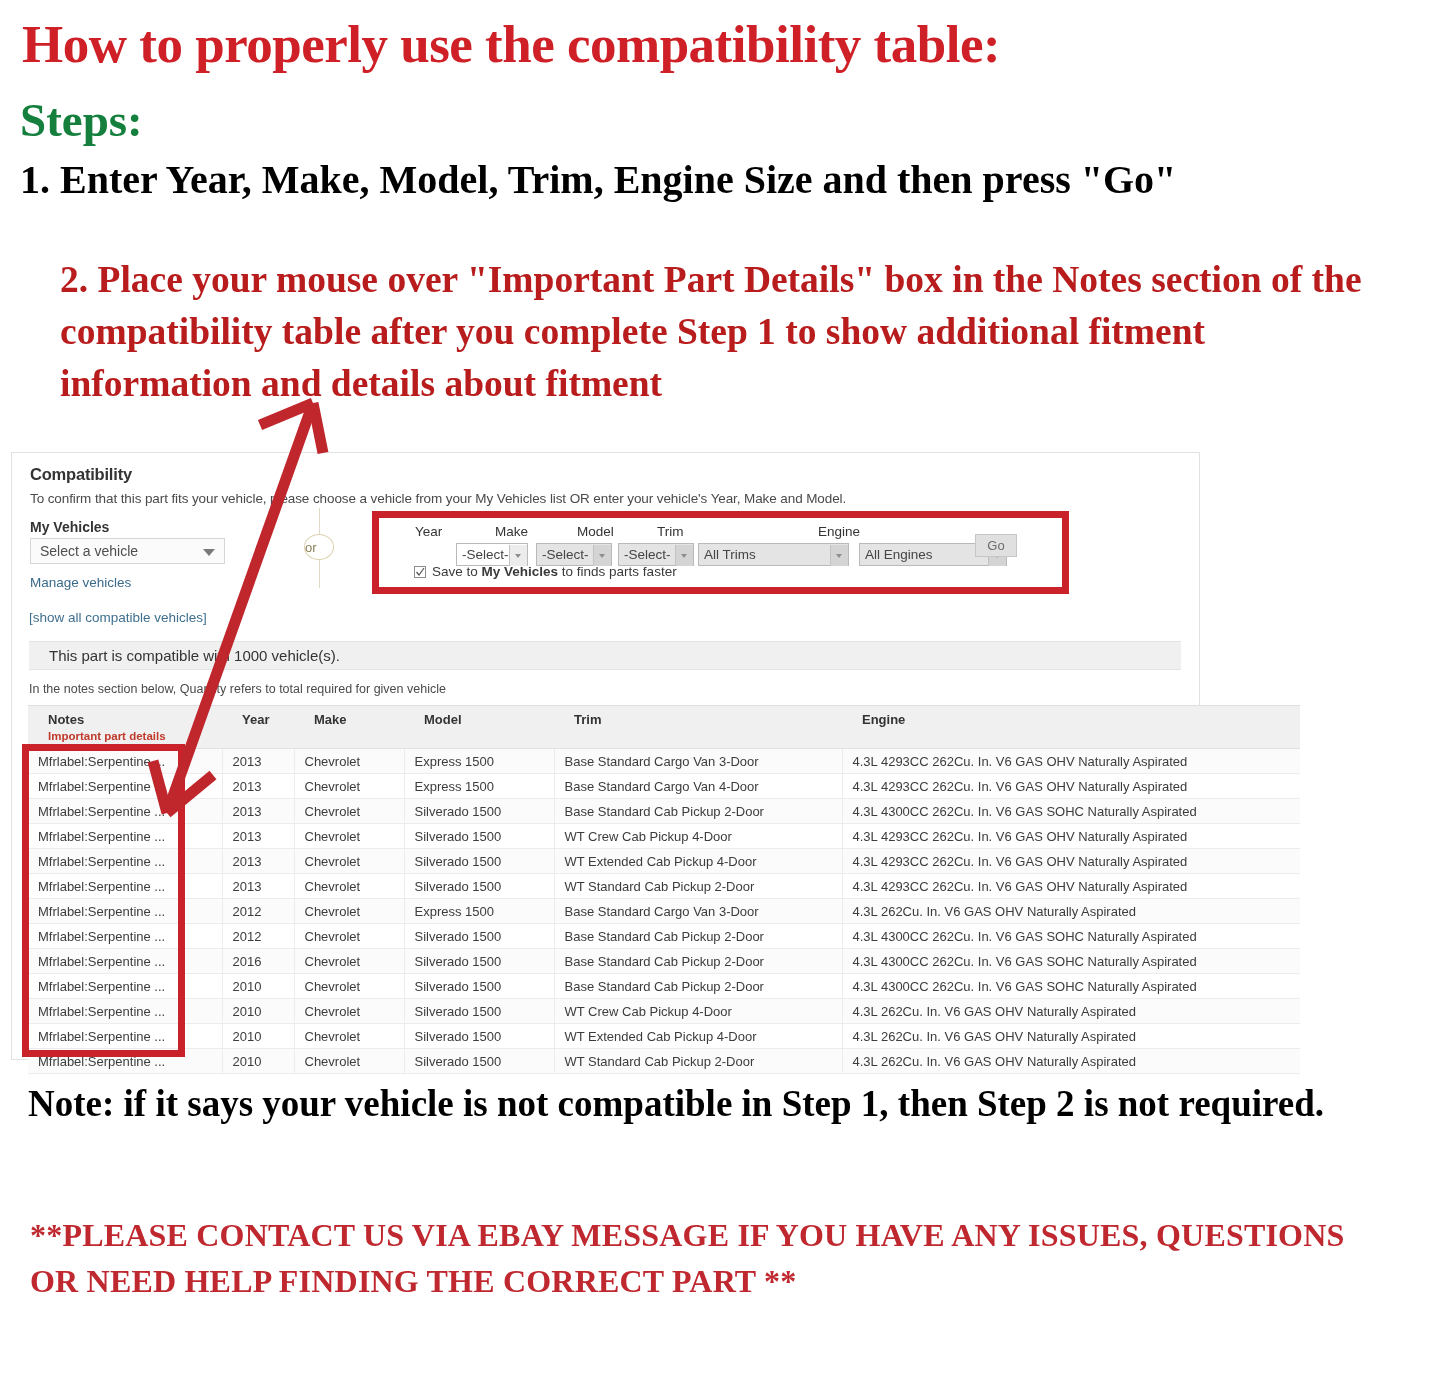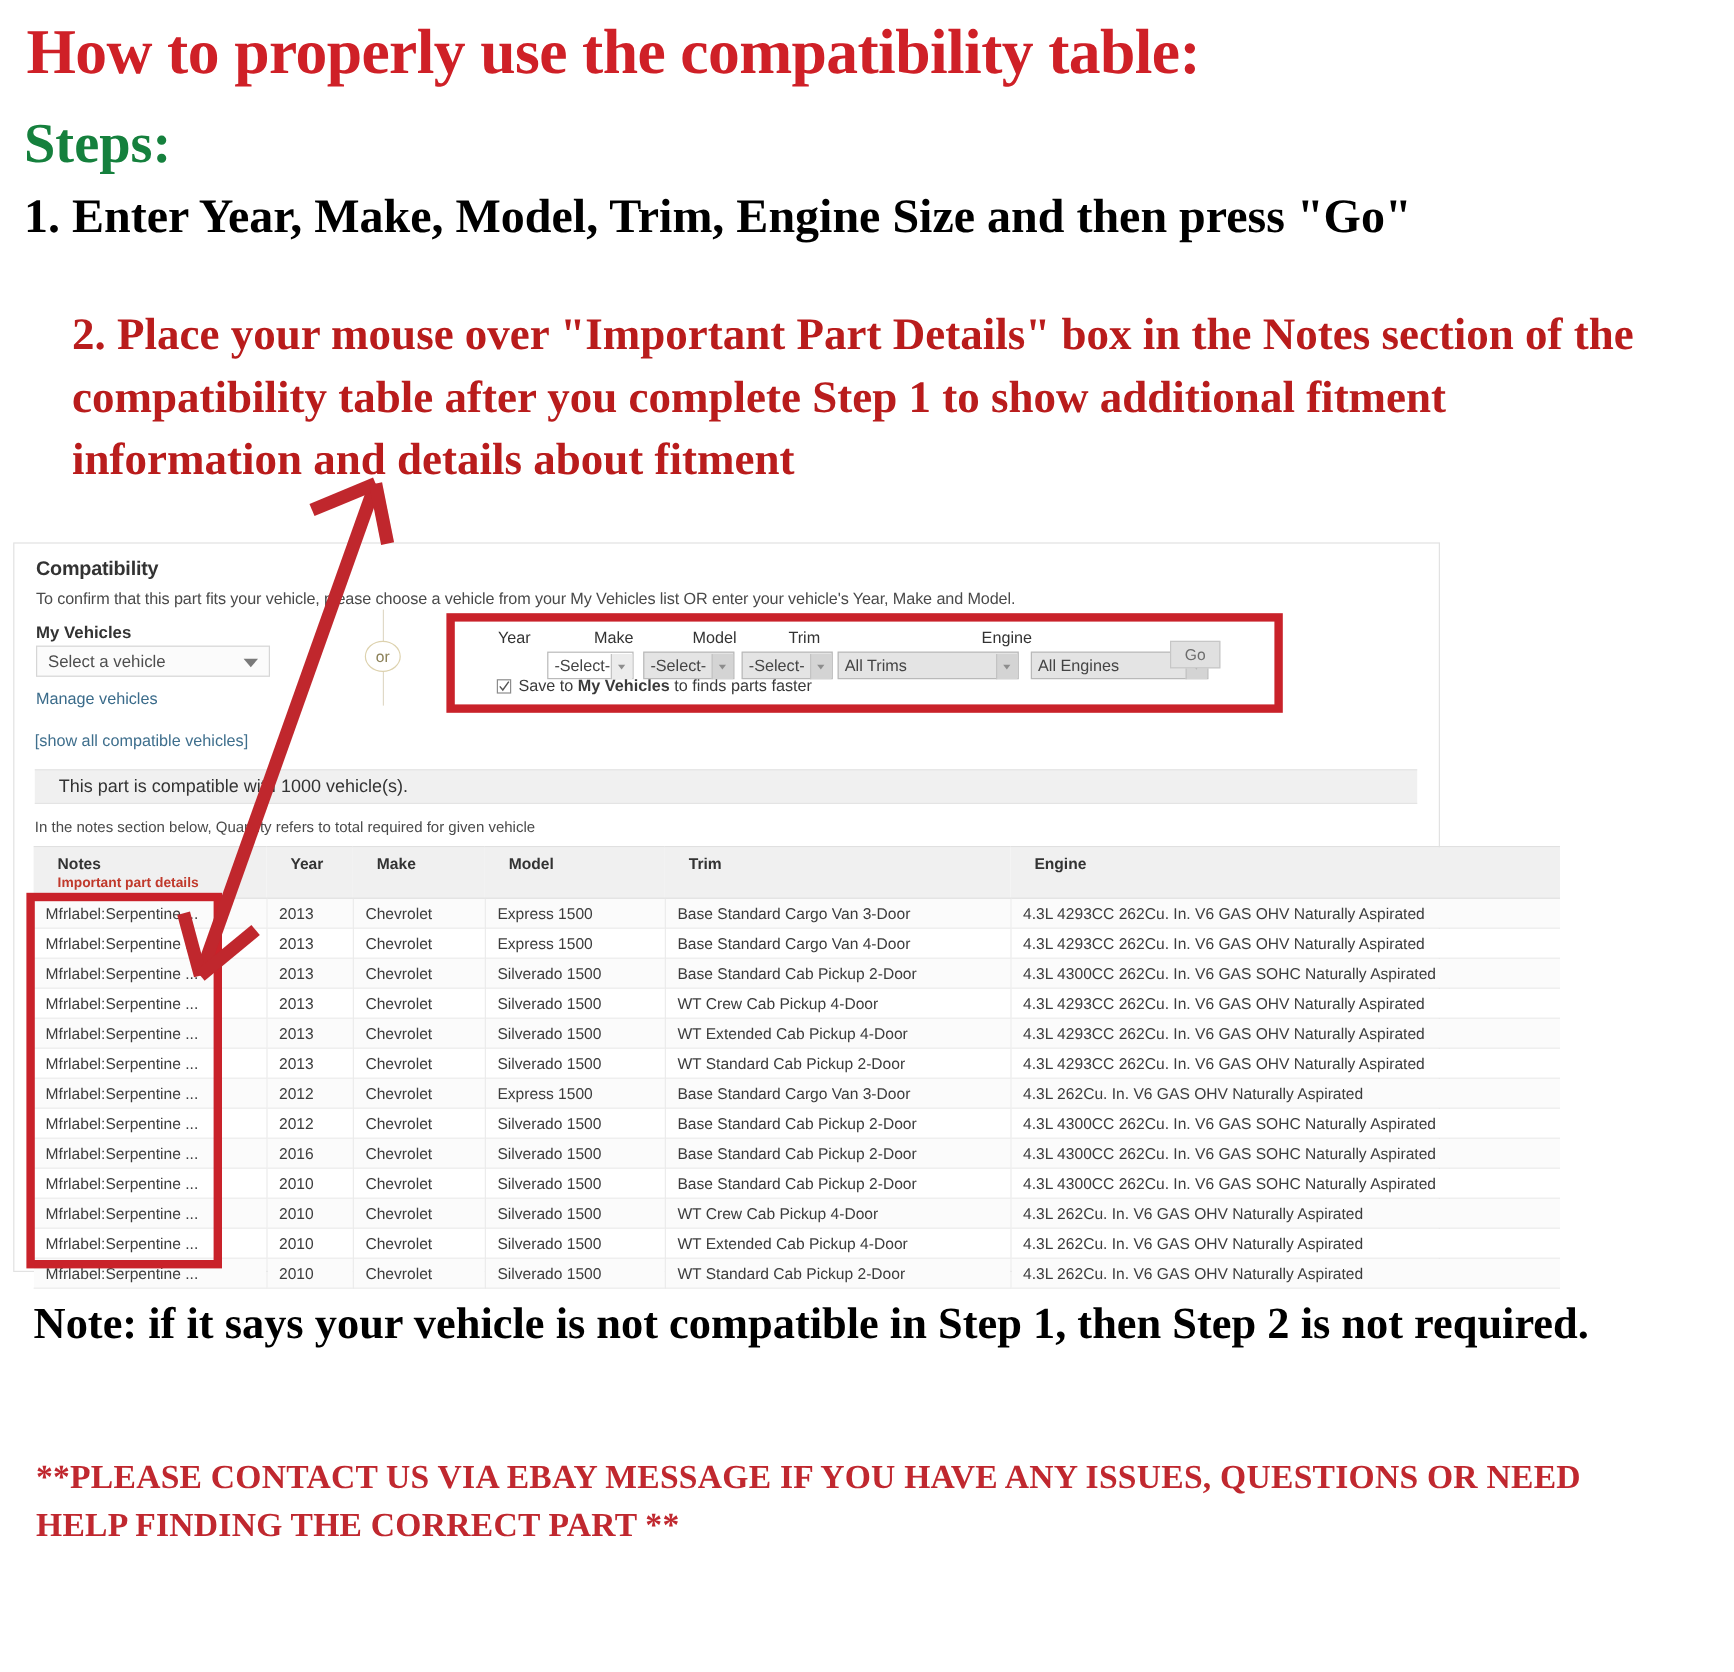--- a/index.html
+++ b/index.html
@@ -189,21 +189,21 @@
     left: 4px;
     top: 26px;
     width: 30px;
     height: 26px;
     border: 1px solid #ddd2ae;
     border-radius: 50%;
     background: #ffffff;
     font-family: "Liberation Sans", sans-serif;
     font-size: 13px;
     color: #8a7f56;
-    text-align: center;
+    text-align: left;
     line-height: 26px;
     box-sizing: border-box;
   }
 
   
   .red-box-form {
     position: absolute;
     left: 372px;
     top: 511px;
     width: 697px;
@@ -386,21 +386,21 @@
     color: #000000;
     line-height: 1.38;
   }
   .contact-text {
     position: absolute;
     left: 30px;
     top: 1212px;
     width: 1330px;
     font-family: "Liberation Serif", serif;
     font-weight: bold;
-    font-size: 28px;
+    font-size: 32px;
     color: #c0282f;
     line-height: 1.44;
     letter-spacing: 0.2px;
   }
 </style>
 </head>
 <body>
 
 <div class="headline">How to properly use the compatibility table:</div>
 <div class="steps-label">Steps:</div>

